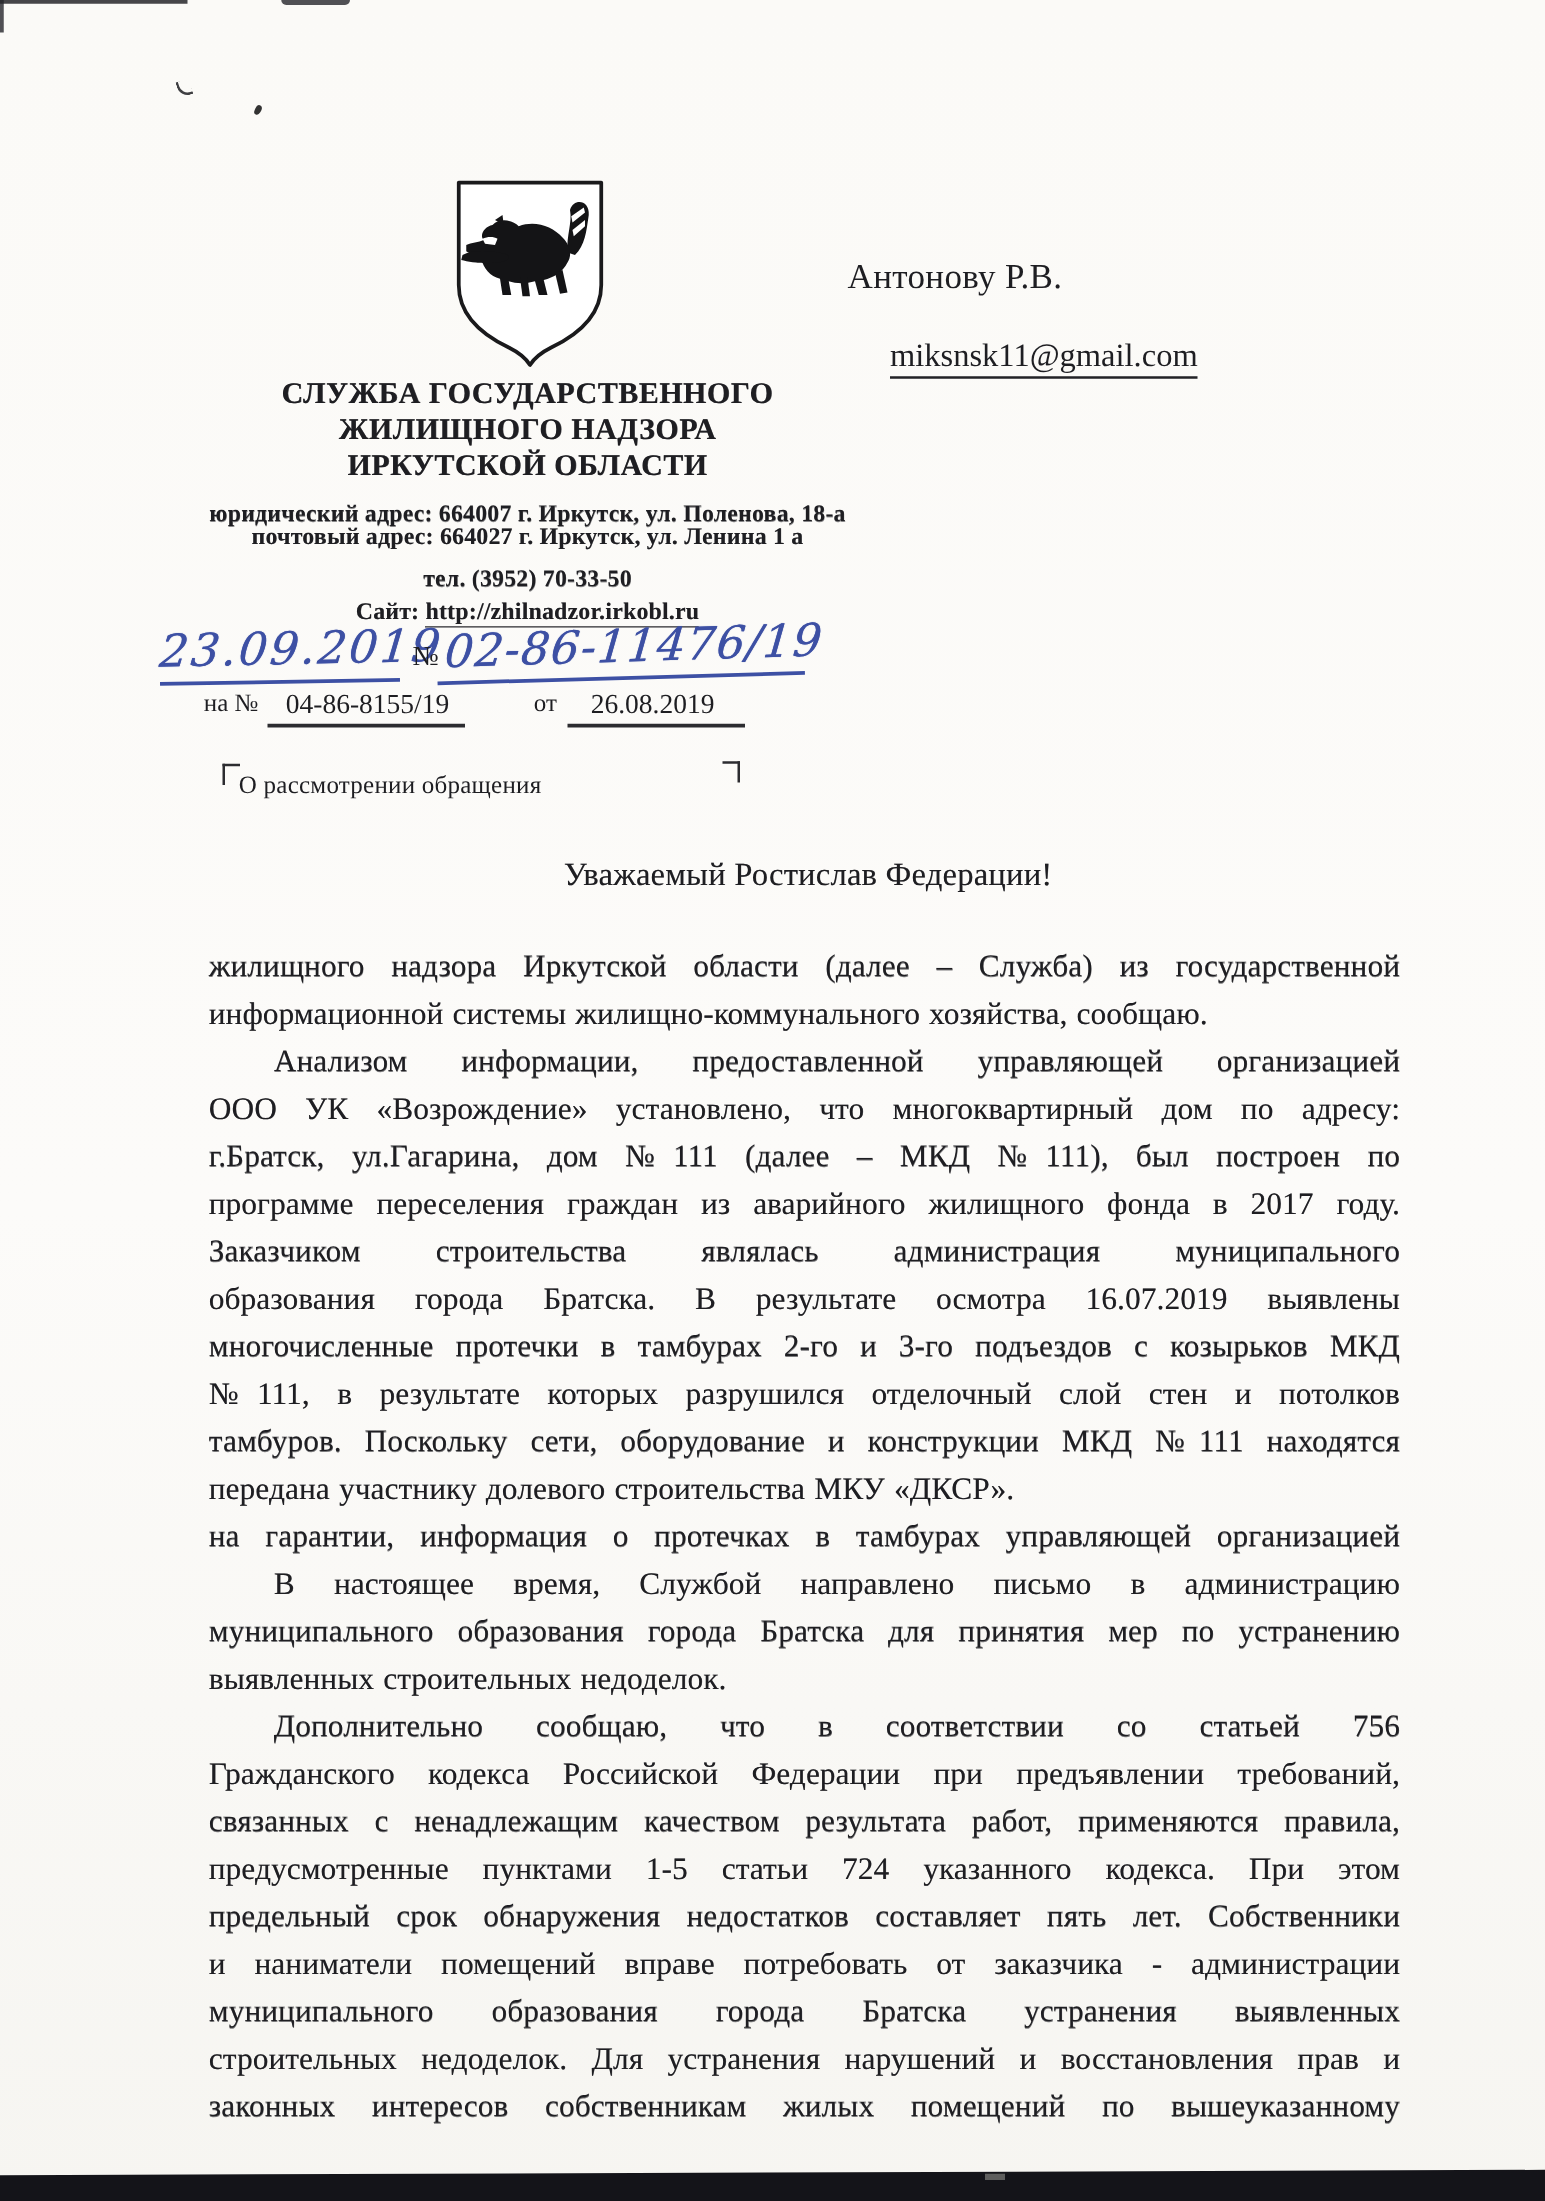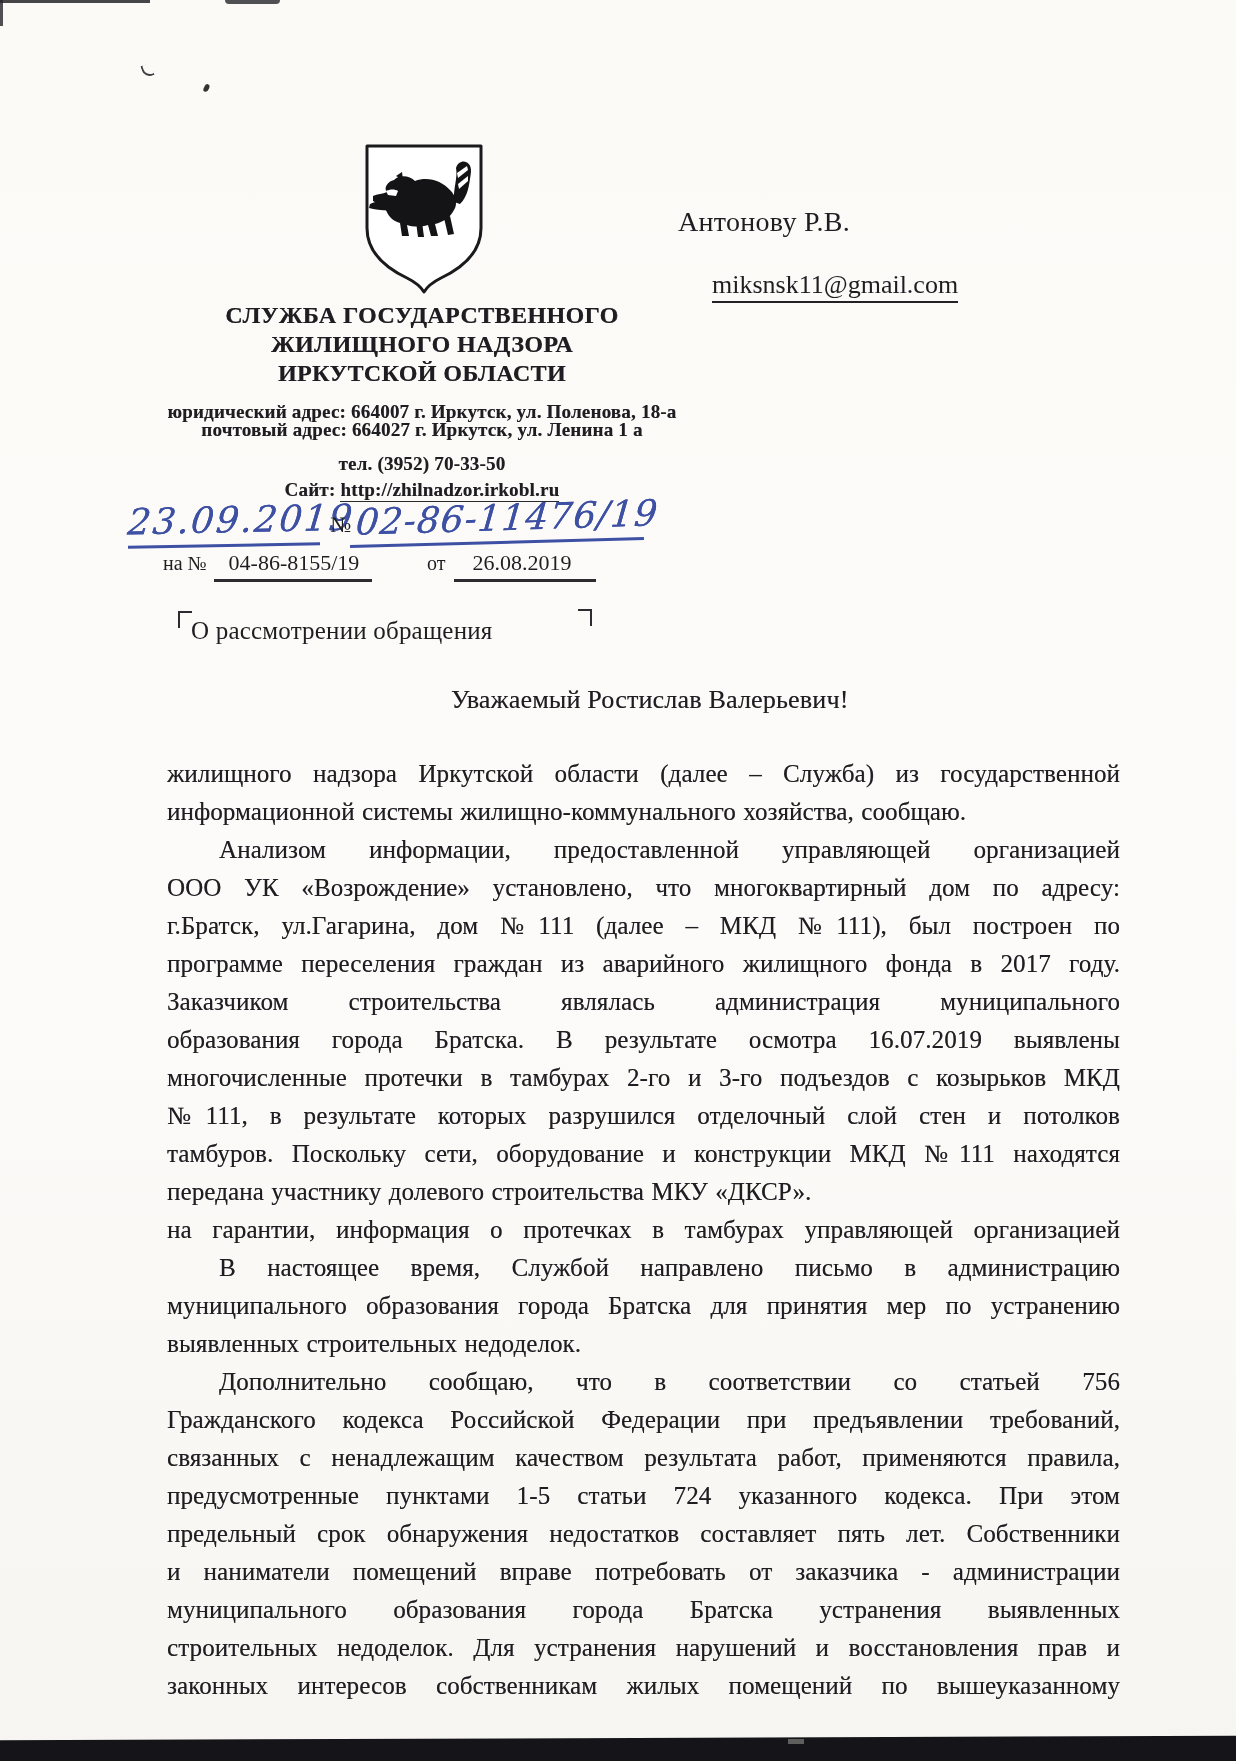--- a/index.html
+++ b/index.html
@@ -50,21 +50,21 @@
   .reply-date  { position:absolute; left:452px; top:550px; width:140px; text-align:center; font-size:22px; }
   .u-reply-num  { position:absolute; left:214px; top:579px; width:158px; height:2.5px; background:#2c2c30; }
   .u-reply-date { position:absolute; left:454px; top:579px; width:142px; height:2.5px; background:#2c2c30; }
 
   
   .recipient-name  { position:absolute; left:678px; top:206px; font-size:28px; letter-spacing:.3px; }
   .recipient-email { position:absolute; left:712px; top:270px; font-size:26px;
                      border-bottom:2px solid #222226; padding-bottom:1px; }
 
   
-  .subject { position:absolute; left:191px; top:617px; font-size:25px; letter-spacing:.2px; }
+  .subject { position:absolute; left:191px; top:617px; font-size:20px; letter-spacing:.2px; }
   .corner-l { position:absolute; left:178px; top:611px; width:12px; height:15px;
               border-top:2.5px solid #2c2c30; border-left:2.5px solid #2c2c30; }
   .corner-r { position:absolute; left:578px; top:609px; width:12px; height:15px;
               border-top:2.5px solid #2c2c30; border-right:2.5px solid #2c2c30; }
 
   
   .salutation { position:absolute; left:451px; top:685px; font-size:26px; letter-spacing:.2px;
                 text-shadow:.2px .2px .3px rgba(20,20,25,.5); }
   .body-text { position:absolute; left:167px; top:755px; width:953px; font-size:25px;
                line-height:38px; word-spacing:1px; letter-spacing:.1px;
@@ -131,21 +131,21 @@
   <div class="u-reply-num"></div>
   <div class="u-reply-date"></div>
 
   <div class="recipient-name">Антонову Р.В.</div>
   <div class="recipient-email">miksnsk11@gmail.com</div>
 
   <div class="corner-l"></div>
   <div class="subject">О рассмотрении обращения</div>
   <div class="corner-r"></div>
 
-  <div class="salutation">Уважаемый Ростислав Валерьевич!</div>
+  <div class="salutation">Уважаемый Ростислав Федерации!</div>
 
   <div class="body-text">
       <div class="bline">жилищного надзора Иркутской области (далее – Служба) из государственной</div>
       <div class="bline endpara">информационной системы жилищно-коммунального хозяйства, сообщаю.</div>
       <div class="bline indent">Анализом информации, предоставленной управляющей организацией</div>
       <div class="bline">ООО УК «Возрождение» установлено, что многоквартирный дом по адресу:</div>
       <div class="bline">г.Братск, ул.Гагарина, дом №111 (далее – МКД №111), был построен по</div>
       <div class="bline">программе переселения граждан из аварийного жилищного фонда в 2017 году.</div>
       <div class="bline">Заказчиком строительства являлась администрация муниципального</div>
       <div class="bline">образования города Братска. В результате осмотра 16.07.2019 выявлены</div>

